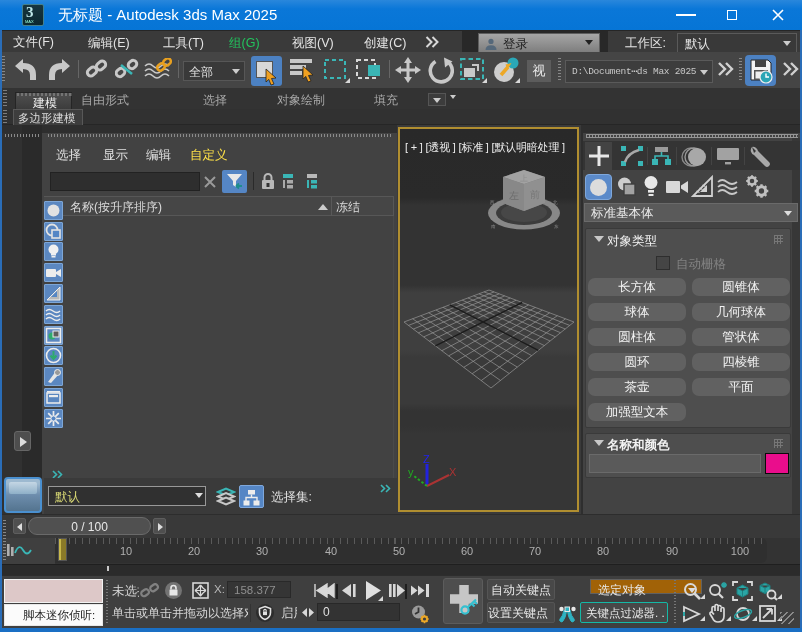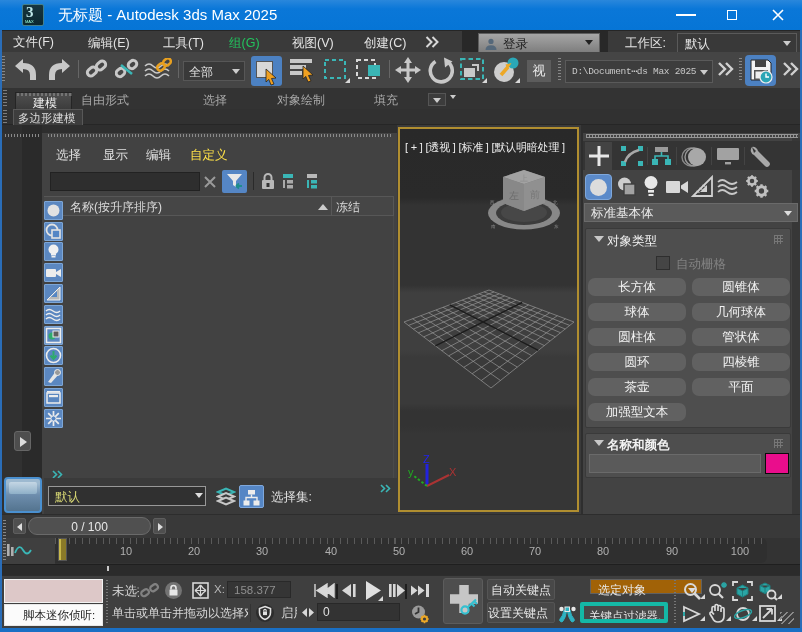--- a/index.html
+++ b/index.html
@@ -594,21 +594,21 @@
   <div class="abs" style="left:590px;top:3px;width:112px;height:15px;background:#a16207;border:1px solid #616161">
     <div class="abs" style="left:7px;top:2px;color:#e8e8e8;font-size:12px">选定对象</div>
     <div class="abs" style="left:97px;top:8px;width:0;height:0;border-left:4px solid transparent;border-right:4px solid transparent;border-top:5px solid #ddd"></div>
   </div>
   <svg class="abs" style="left:557px;top:30px" width="21" height="18" viewBox="0 0 21 18">
         <path d="M7 4 Q6 10 3 13 Q2 14.5 3.5 15.5 Q5 16.5 6 15 Q9 11 9.5 5 M13 4 Q14 10 17 13 Q18 14.5 16.5 15.5 Q15 16.5 14 15 Q11 11 10.5 5" fill="#2fb3c2" stroke="#2fb3c2" stroke-width="1"></path>
         <circle cx="4.5" cy="3" r="2.2" fill="#e8e8e8"></circle>
         <rect x="8" y="1" width="4.5" height="4.5" fill="#2fb3c2" stroke="#e8e8e8" stroke-width="1"></rect>
         <circle cx="16.5" cy="3" r="2.2" fill="#e8e8e8"></circle>
       </svg>
-  <div class="abs" style="left:580px;top:26px;width:88px;height:21px;background:#484848;border:4px solid #14b8a6;border-radius:2px;color:#e8e8e8;font-size:11.5px;line-height:20px;padding-left:5px;white-space:nowrap;overflow:hidden">关键点过滤器. .</div>
+  <div class="abs" style="left:580px;top:26px;width:88px;height:21px;background:#484848;border:1px solid #14b8a6;border-radius:2px;color:#e8e8e8;font-size:11.5px;line-height:20px;padding-left:5px;white-space:nowrap;overflow:hidden">关键点过滤器. .</div>
   <div class="abs" style="left:674px;top:4px;width:2px;height:44px;background-image:repeating-linear-gradient(#777 0 1px,transparent 1px 3px)"></div>
   <svg class="abs" style="left:682px;top:5px" width="20" height="20" viewBox="0 0 20 20">
         <circle cx="8.5" cy="8.5" r="5.5" fill="none" stroke="#d8d8d8" stroke-width="2"></circle>
         <path d="M12.5 12.5 L18 18" stroke="#d8d8d8" stroke-width="2.6"></path>
       </svg>
   <svg class="abs" style="left:707px;top:5px" width="21" height="20" viewBox="0 0 21 20">
         <circle cx="8" cy="9" r="5" fill="none" stroke="#d8d8d8" stroke-width="1.8"></circle>
         <path d="M11.5 12.5 L16 17" stroke="#d8d8d8" stroke-width="2.2"></path>
         <path d="M15 2 L19 6 M19 2 L15 6 M17 1 V7 M14 4 H20" stroke="#2aa5a5" stroke-width="1.4"></path>
       </svg>

